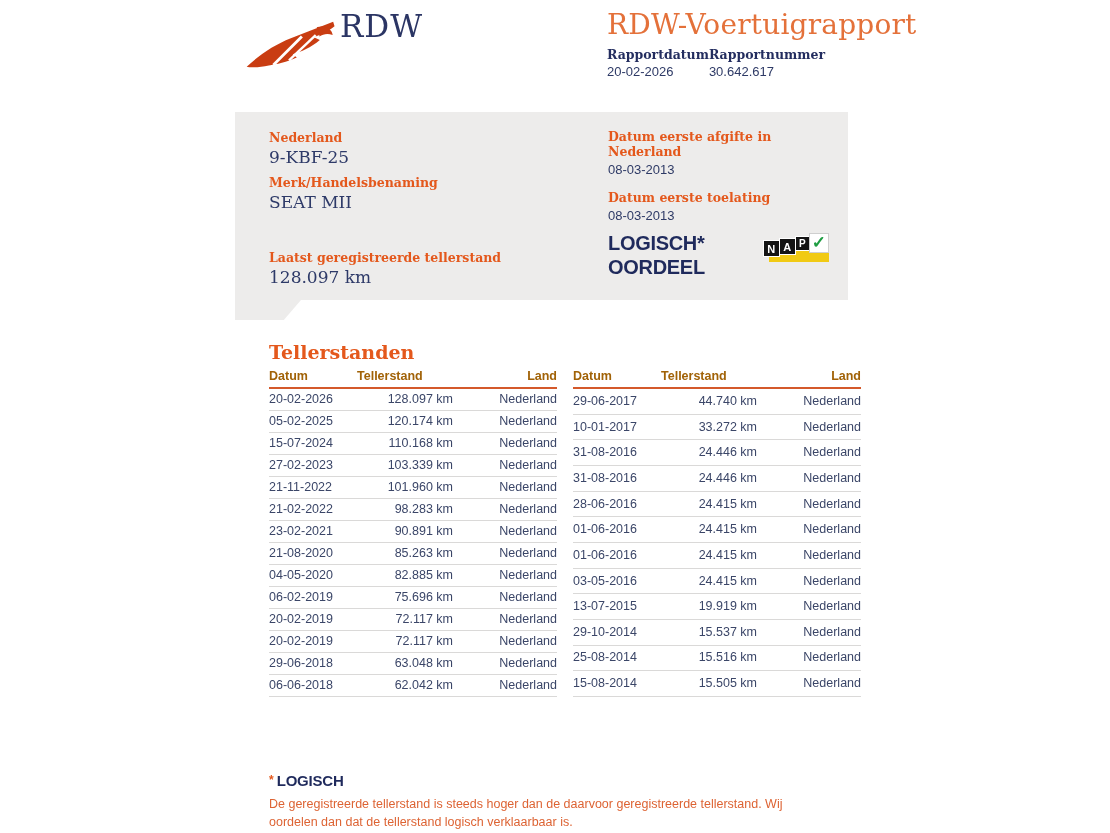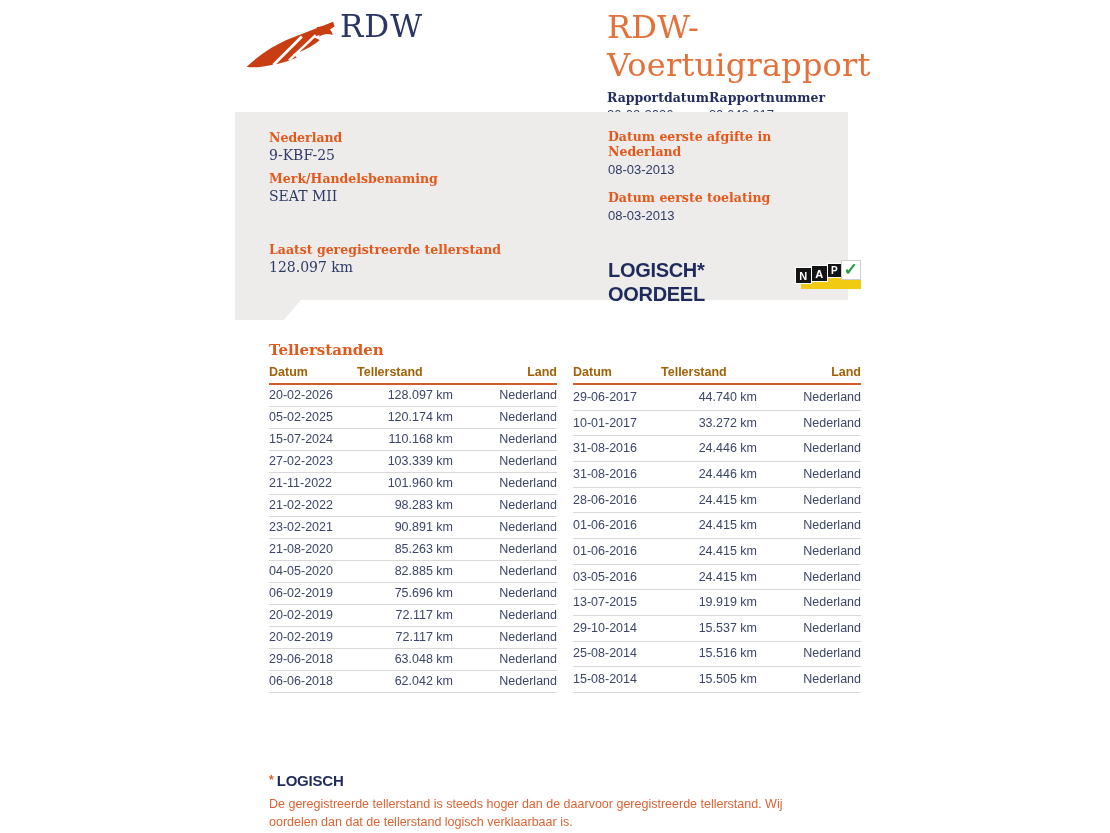--- a/index.html
+++ b/index.html
@@ -12,21 +12,21 @@
 
   
   .logo-wrap { position:absolute; left:243px; top:8px; width:170px; height:64px; }
   .logo-svg { position:absolute; left:0; top:2px; width:92px; height:62px; }
   .wordmark {
     position:absolute; left:97px; top:0px;
     font-family:"DejaVu Serif", serif; font-size:31px; color:#2b3564; letter-spacing:1px;
   }
   .report-head { position:absolute; left:607px; top:8px; width:320px; }
   .report-title {
-    font-family:"DejaVu Serif", serif; font-size:32px; font-weight:500;
+    font-family:"DejaVu Serif", serif; font-size:28px; font-weight:500;
     color:#e4713a; letter-spacing:0.2px;
   }
   .report-meta { display:flex; margin-top:6px; }
   .meta-col { min-width:87px; }
   .meta-label {
     font-family:"DejaVu Serif", serif; font-weight:bold; font-size:12.5px; color:#232d5f;
   }
   .meta-value { font-size:13px; color:#2e3a66; margin-top:2px; }
 
   
@@ -36,28 +36,28 @@
   }
   .summary-flap {
     position:absolute; left:0; top:188px; width:66px; height:20px;
     background:#edeceb;
     clip-path:polygon(0 0, 100% 0, 74% 100%, 0 100%);
   }
   .sum-label {
     font-family:"DejaVu Serif", serif; font-weight:bold; font-size:12.5px; color:#e4581c;
   }
   .sum-value-big {
-    font-family:"DejaVu Serif", serif; font-size:14px; color:#2e3a68; margin:2px 0 8px 0;
+    font-family:"DejaVu Serif", serif; font-size:17px; color:#2e3a68; margin:2px 0 8px 0;
   }
   .sum-value-sans { font-size:13px; color:#2e3a66; margin:3px 0 0 0; }
   .sum-left  { position:absolute; left:34px; top:18px; width:330px; }
   .sum-right { position:absolute; left:373px; top:17px; width:226px; }
   .sum-right .block2 { margin-top:13px; }
   .sum-gap { height:30px; }
-  .oordeel-row { display:flex; align-items:flex-start; margin-top:35px;gap:32px; }
+  .oordeel-row { display:flex; align-items:flex-start; margin-top:8px; }
   .oordeel-text {
     font-family:"Liberation Sans", sans-serif; font-weight:bold; font-size:20px;
     line-height:24px; color:#1f2a5c; letter-spacing:-0.3px;
   }
   
   .nap { position:relative; width:68px; height:31px; margin-left:58px; margin-top:2px; }
   .nap-yellow { position:absolute; left:6px; top:12px; width:60px; height:17px; background:#f1ca14; }
   .nap-sq {
     position:absolute; background:#141414; border:1px solid #ffffff;
     color:#ffffff; font-weight:bold; font-size:11px;
@@ -69,21 +69,21 @@
   .nap-check {
     position:absolute; left:46px; top:0px; width:20px; height:20px;
     background:#ffffff; border:1px solid #cfcfcf;
     color:#1f9d42; font-weight:bold; font-size:17px; line-height:18px;
     display:flex; align-items:center; justify-content:center;
   }
 
   
   .teller-section { position:absolute; left:269px; top:341px; width:592px; }
   .teller-title {
-    font-family:"DejaVu Serif", serif; font-weight:bold; font-size:15px; color:#e4581c;
+    font-family:"DejaVu Serif", serif; font-weight:bold; font-size:19px; color:#e4581c;
     margin-bottom:6px;
   }
   .tables { display:flex; gap:16px; }
   table.odo { border-collapse:collapse; width:288px; table-layout:fixed; }
   table.odo th {
     font-size:12.5px; font-weight:bold; color:#a16207; text-align:left;
     padding:0 0 4px 0; border-bottom:2px solid #d4592b;
   }
   table.odo th.c0 { width:88px; }
   table.odo th.c1 { width:96px; }

